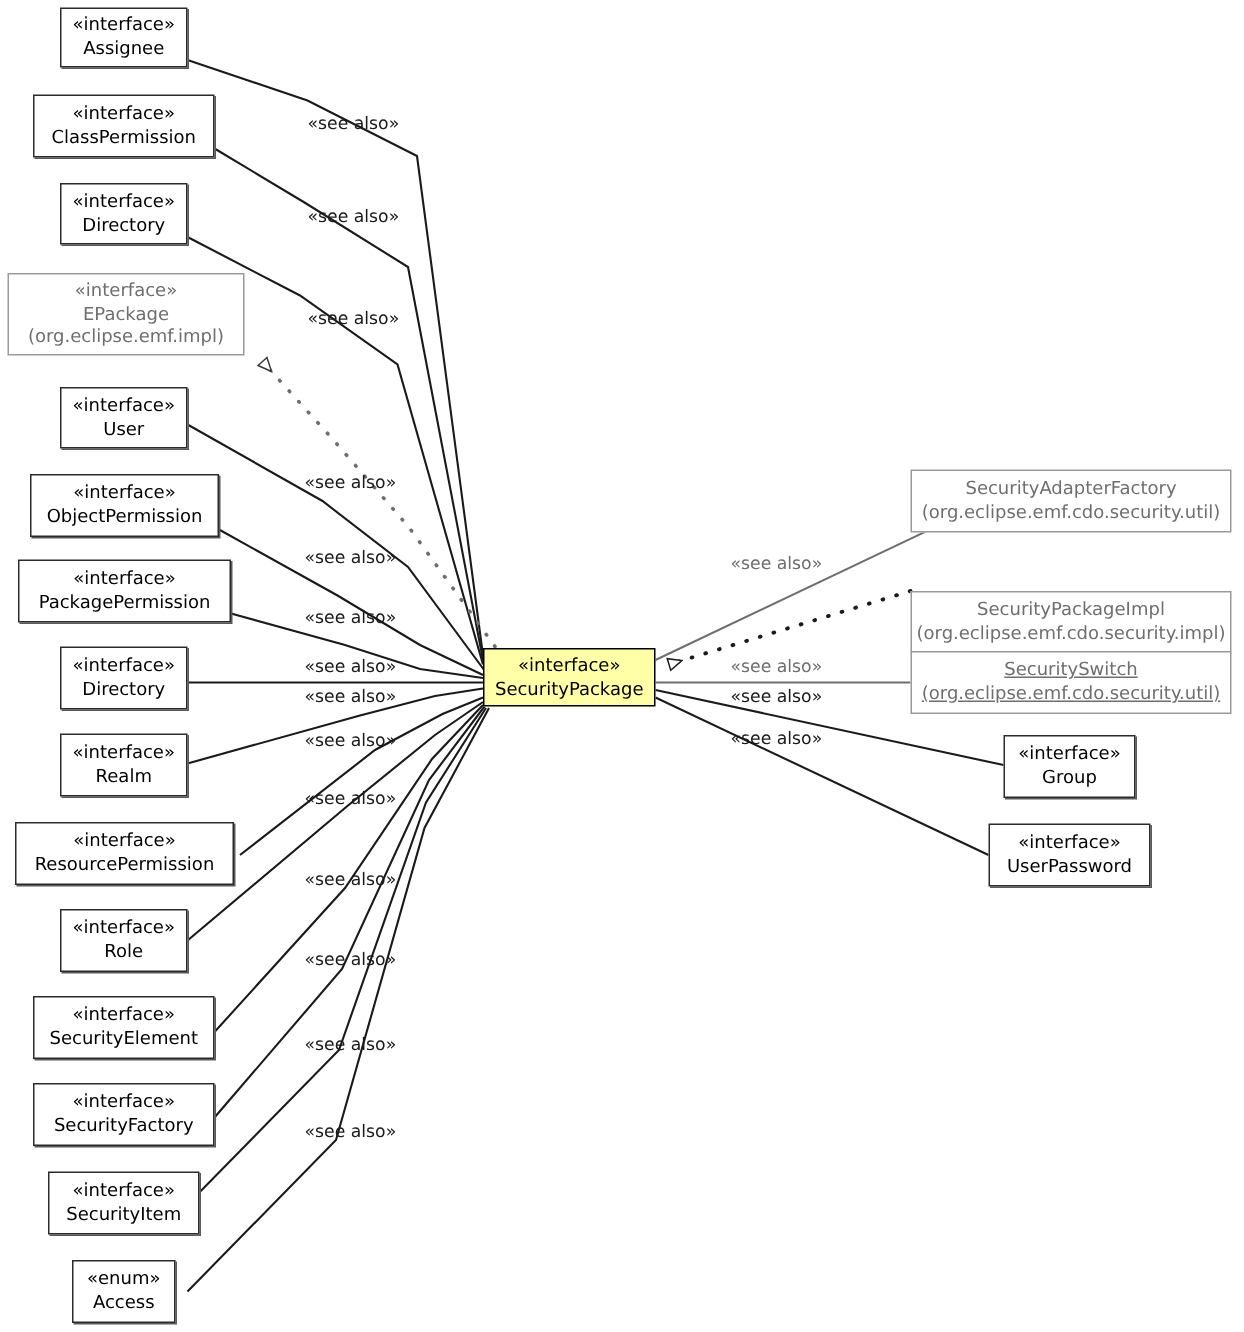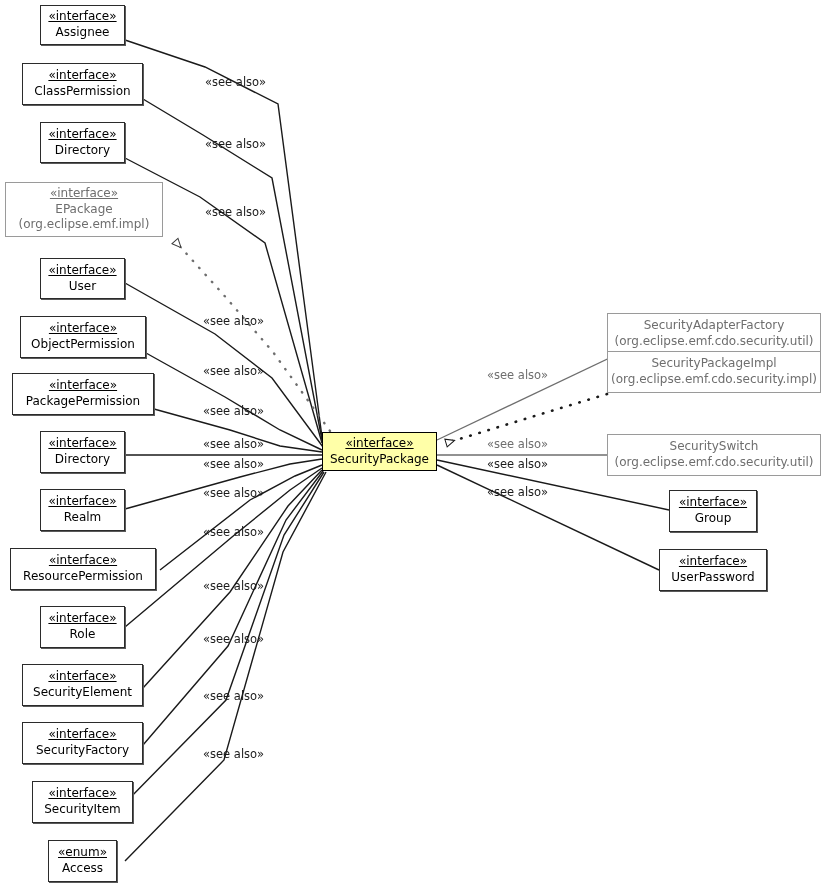--- a/index.html
+++ b/index.html
@@ -45,21 +45,21 @@
   .node.gray {
     border: 1px solid #9a9a9a;
     color: #6e6e6e;
   }
   .node.center {
     background: #ffffa8;
     border: 1px solid #000000;
     color: #000000;
     z-index: 5;
   }
-  .node .stereo { display: block; text-decoration: underline; }
+  .node .stereo { display: block; }
   .node .nm { display: block; }
   .edge-label {
     position: absolute;
     font-size: 11.5px;
     color: #1a1a1a;
     white-space: nowrap;
     background: transparent;
     text-align: right;
   }
   .edge-label.gray { color: #6e6e6e; }
@@ -189,26 +189,26 @@
   <div class="node center" style="left:322px; top:432px; width:115px; height:39px;">
     <span class="stereo">«interface»</span>
     <span class="nm">SecurityPackage</span>
   </div>
 
   <div class="node gray" style="left:607px; top:313px; width:214px; height:42px;">
     <span class="nm">SecurityAdapterFactory</span>
     <span class="nm">(org.eclipse.emf.cdo.security.util)</span>
   </div>
 
-  <div class="node gray" style="left:607px; top:351px; width:214px; height:42px;">
+  <div class="node gray" style="left:607px; top:394px; width:214px; height:42px;">
     <span class="nm">SecurityPackageImpl</span>
     <span class="nm">(org.eclipse.emf.cdo.security.impl)</span>
   </div>
 
-  <div class="node gray" style="left:607px; top:434px; width:214px; height:42px;">
+  <div class="node gray" style="left:607px; top:434px; width:214px; height:42px;text-decoration:underline;">
     <span class="nm">SecuritySwitch</span>
     <span class="nm">(org.eclipse.emf.cdo.security.util)</span>
   </div>
 
   <div class="node black" style="left:669px; top:490px; width:88px; height:42px;">
     <span class="stereo">«interface»</span>
     <span class="nm">Group</span>
   </div>
 
   <div class="node black" style="left:659px; top:549px; width:108px; height:42px;">

